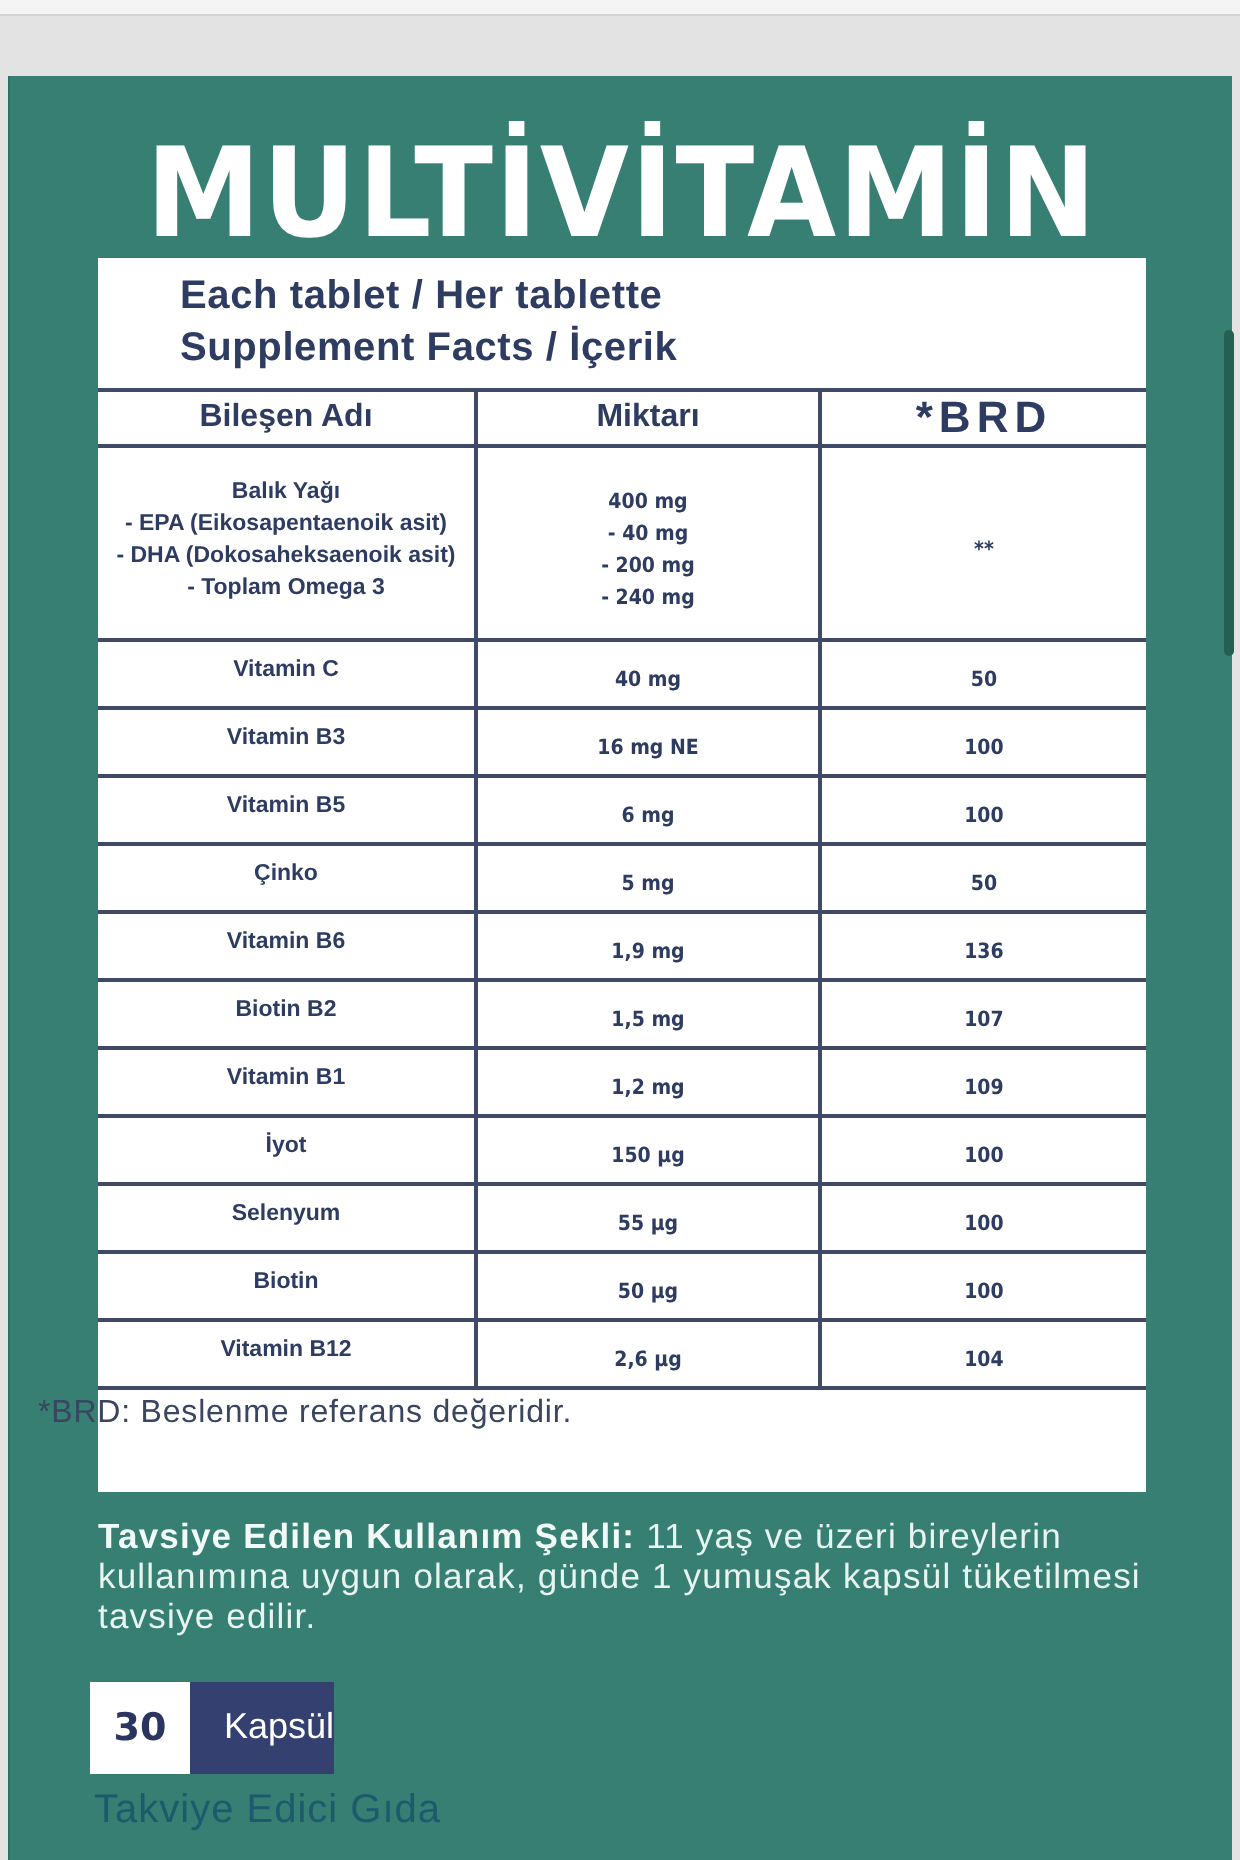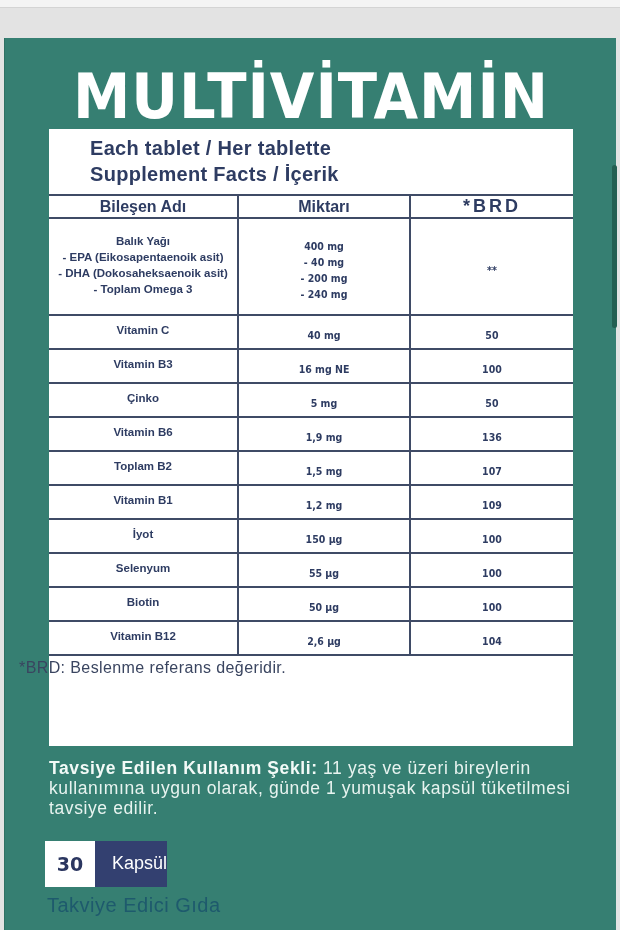--- a/index.html
+++ b/index.html
@@ -41,21 +41,21 @@
     }
     table.facts-table th, table.facts-table td {
       border: 2px solid #3f4b66; text-align: center; vertical-align: middle;
       font-weight: bold;
     }
     table.facts-table tr > :first-child { border-left: none; }
     table.facts-table tr > :last-child { border-right: none; }
     table.facts-table th {
       height: 18px; font-size: 16px;
     }
-    table.facts-table th.brd { letter-spacing: 3px; font-size: 18px; }
+    table.facts-table th.brd { letter-spacing: 3px; font-size: 22px; }
     table.facts-table td {
       font-size: 11.5px; height: 34px; padding-bottom: 4px;
     }
     table.facts-table td.amount, table.facts-table td.brd-val {
       font-family: "DejaVu Sans", sans-serif; font-size: 10.5px;
       transform: scaleX(0.9); padding-top: 6px; padding-bottom: 0;
     }
     table.facts-table tr.multi td { height: 97px; line-height: 16px; }
     table.facts-table tr.multi td.amount { line-height: 16px; }
     .col1 { width: 189px; } .col2 { width: 172px; } .col3 { width: 163px; }
@@ -138,31 +138,36 @@
           <td>Vitamin C</td>
           <td class="amount">40 mg</td>
           <td class="brd-val">50</td>
         </tr>
         <tr>
           <td>Vitamin B3</td>
           <td class="amount">16 mg NE</td>
           <td class="brd-val">100</td>
         </tr>
         <tr>
+          <td>Vitamin B5</td>
+          <td class="amount">6 mg</td>
+          <td class="brd-val">100</td>
+        </tr>
+        <tr>
           <td>Çinko</td>
           <td class="amount">5 mg</td>
           <td class="brd-val">50</td>
         </tr>
         <tr>
           <td>Vitamin B6</td>
           <td class="amount">1,9 mg</td>
           <td class="brd-val">136</td>
         </tr>
         <tr>
-          <td>Toplam B2</td>
+          <td>Biotin B2</td>
           <td class="amount">1,5 mg</td>
           <td class="brd-val">107</td>
         </tr>
         <tr>
           <td>Vitamin B1</td>
           <td class="amount">1,2 mg</td>
           <td class="brd-val">109</td>
         </tr>
         <tr>
           <td>İyot</td>

